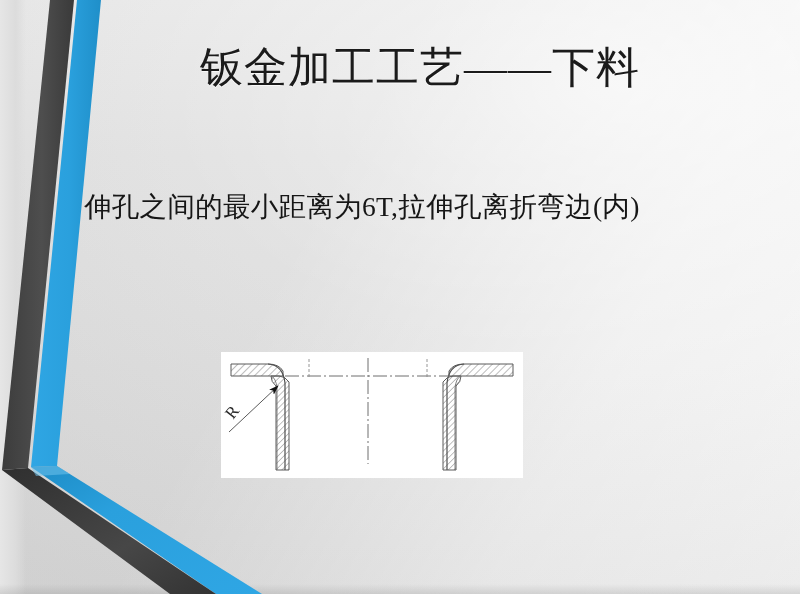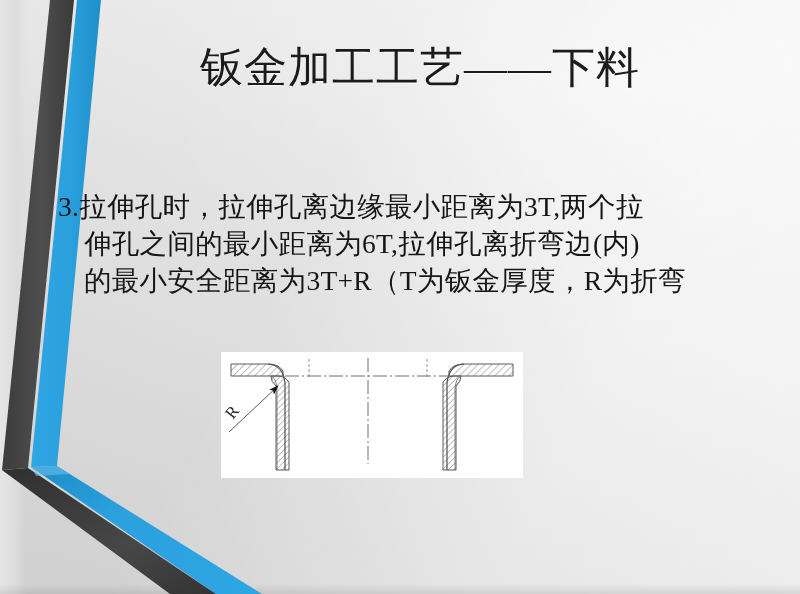--- a/index.html
+++ b/index.html
@@ -146,23 +146,21 @@
     <polygon points="31,467 57,466 262,594 216,594" fill="url(#gBlue2)"></polygon>
 
     <polygon points="2,470 28,468 216,594 170,594" fill="url(#gDark2)"></polygon>
 
     <polygon points="31,467 57,466 70,474 36,476" fill="#6fc2ec" opacity="0.55"></polygon>
   </svg>
 
   <div class="title">钣金加工工艺——下料</div>
 
   <div class="body-block">
-    <div class="body-line">3.拉伸孔时，拉伸孔离边缘最小距离为3T,两个拉</div>
     <div class="body-line indent">伸孔之间的最小距离为6T,拉伸孔离折弯边(内)</div>
-    <div class="body-line indent">的最小安全距离为3T+R（T为钣金厚度，R为折弯</div>
   </div>
 
   <div class="figure">
     <svg width="302" height="126" viewBox="0 0 302 126">
       <defs>
         <pattern id="hatch" width="5" height="5" patternTransform="rotate(45)" patternUnits="userSpaceOnUse">
           <line x1="0" y1="0" x2="0" y2="5" stroke="#6b6b6b" stroke-width="0.9"></line>
         </pattern>
         <pattern id="hatchV" width="4.2" height="4.2" patternTransform="rotate(45)" patternUnits="userSpaceOnUse">
           <line x1="0" y1="0" x2="0" y2="4.2" stroke="#6b6b6b" stroke-width="0.85"></line>

